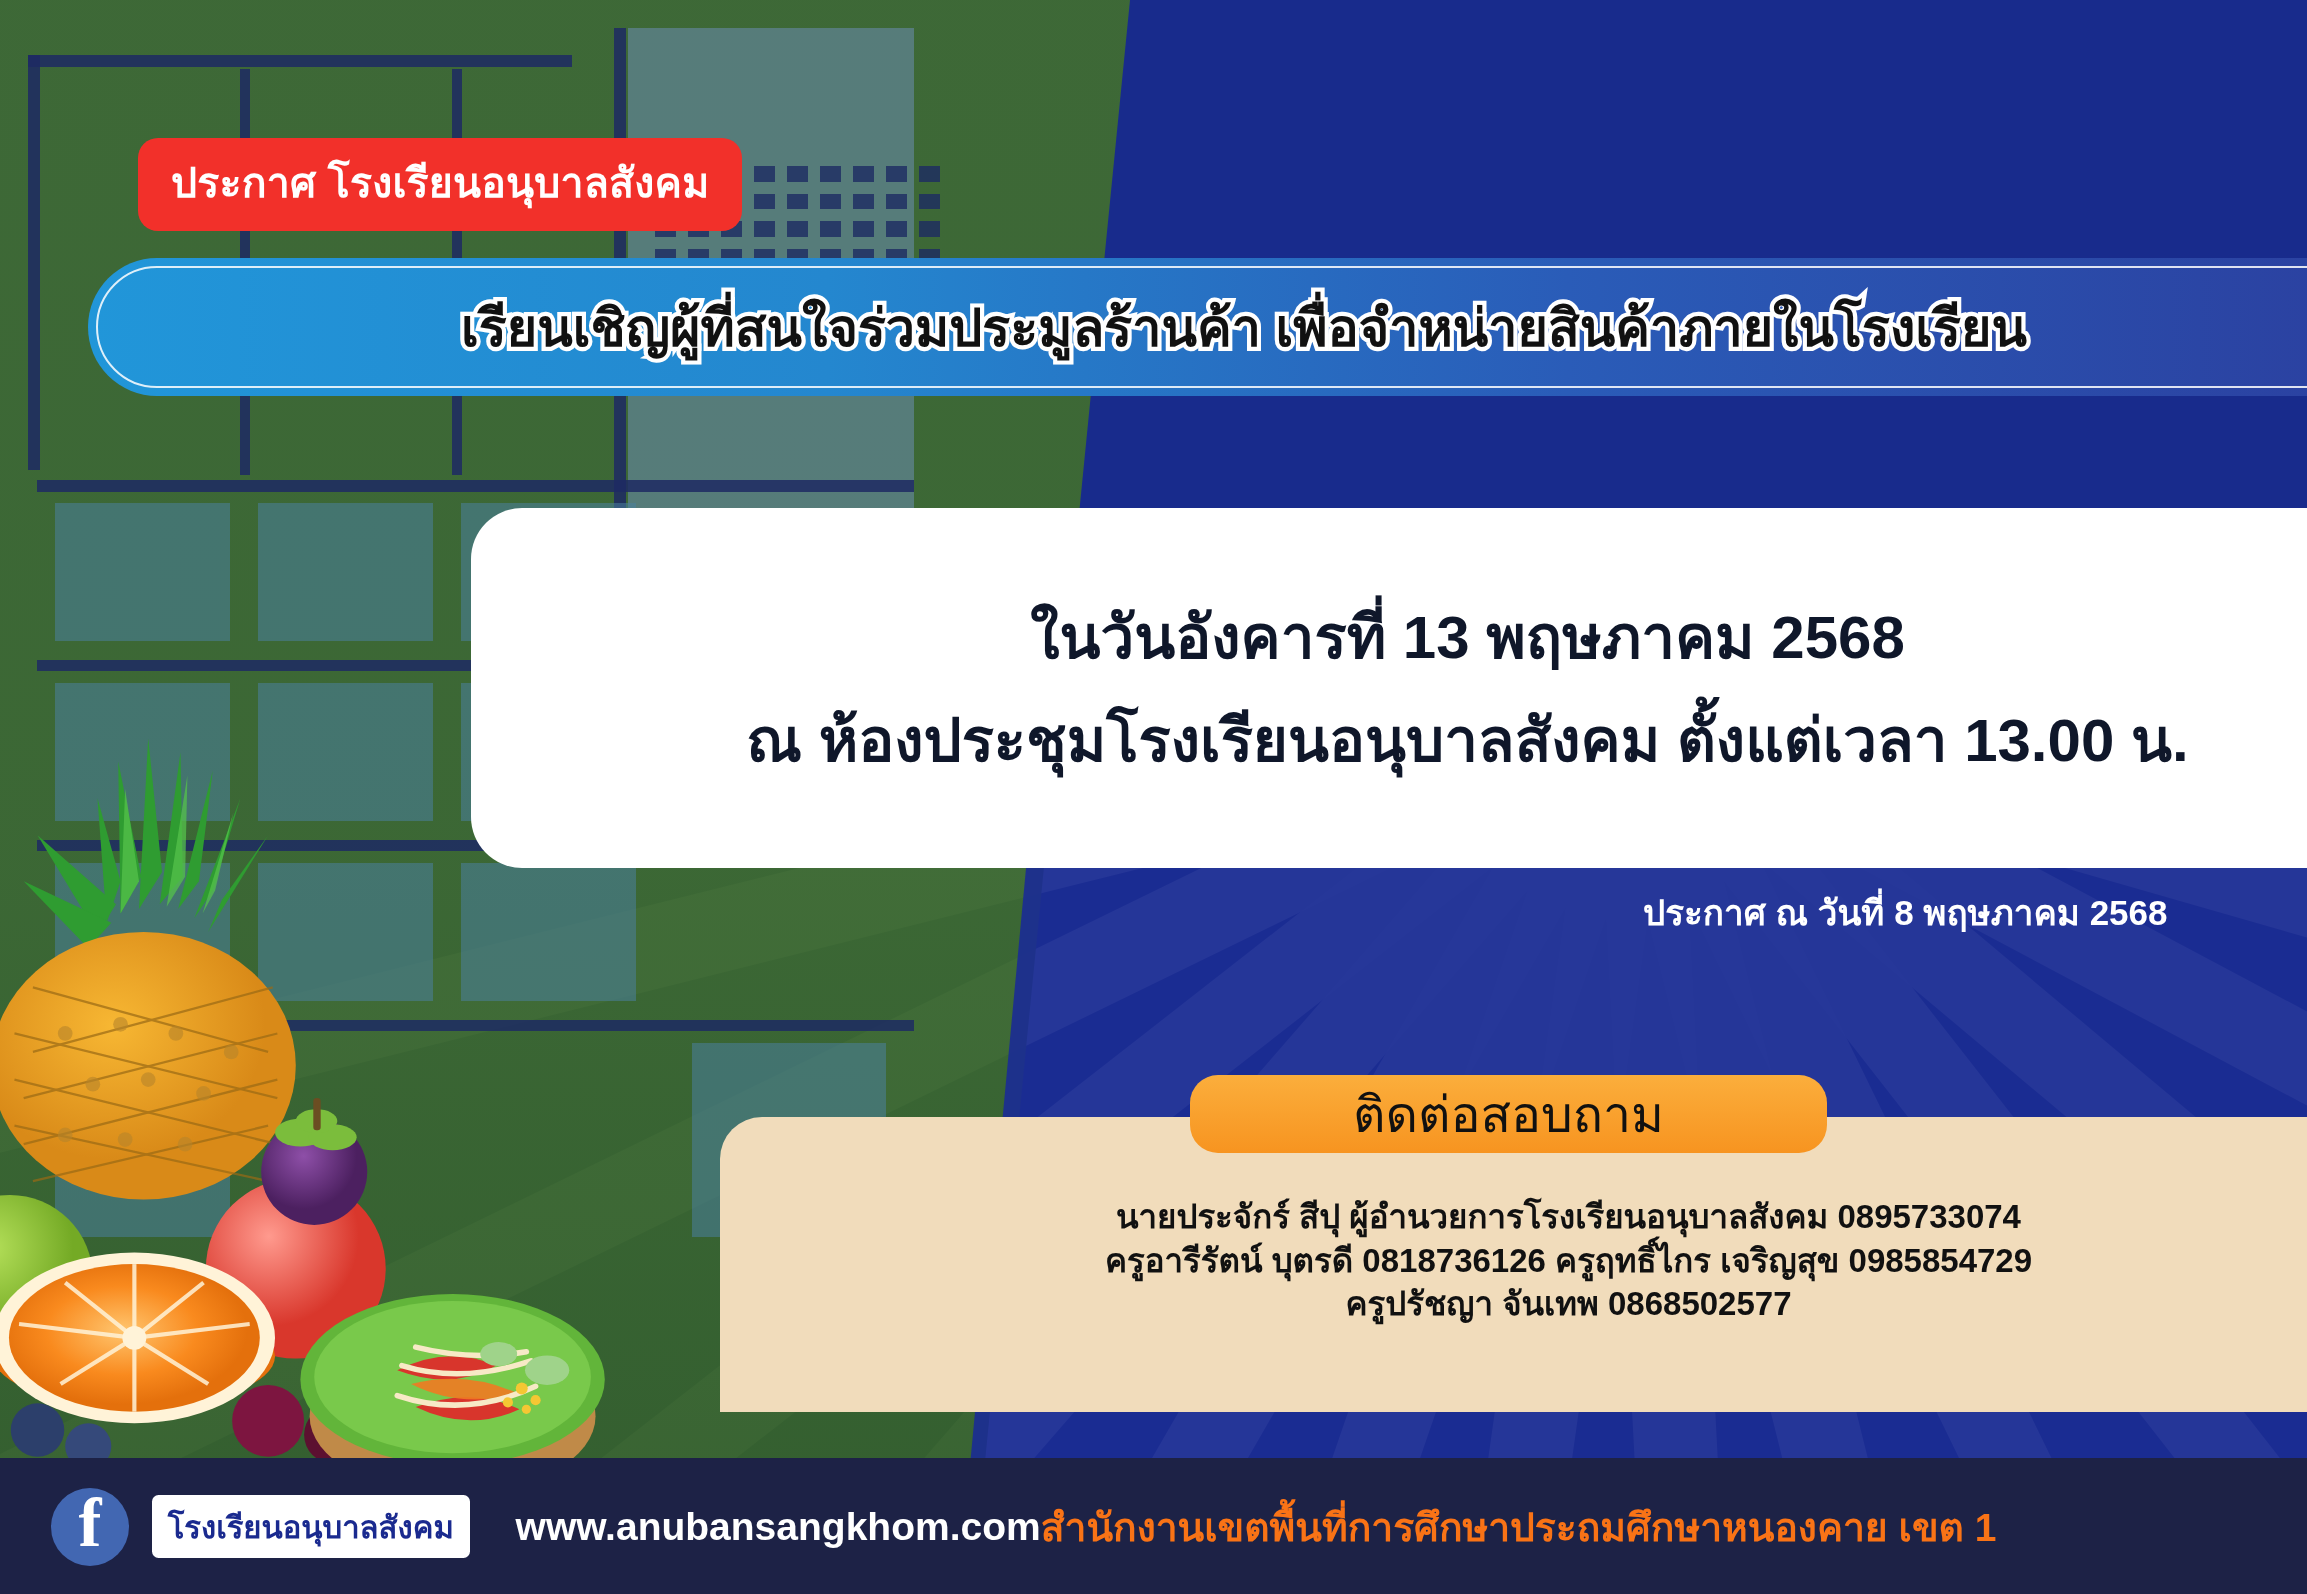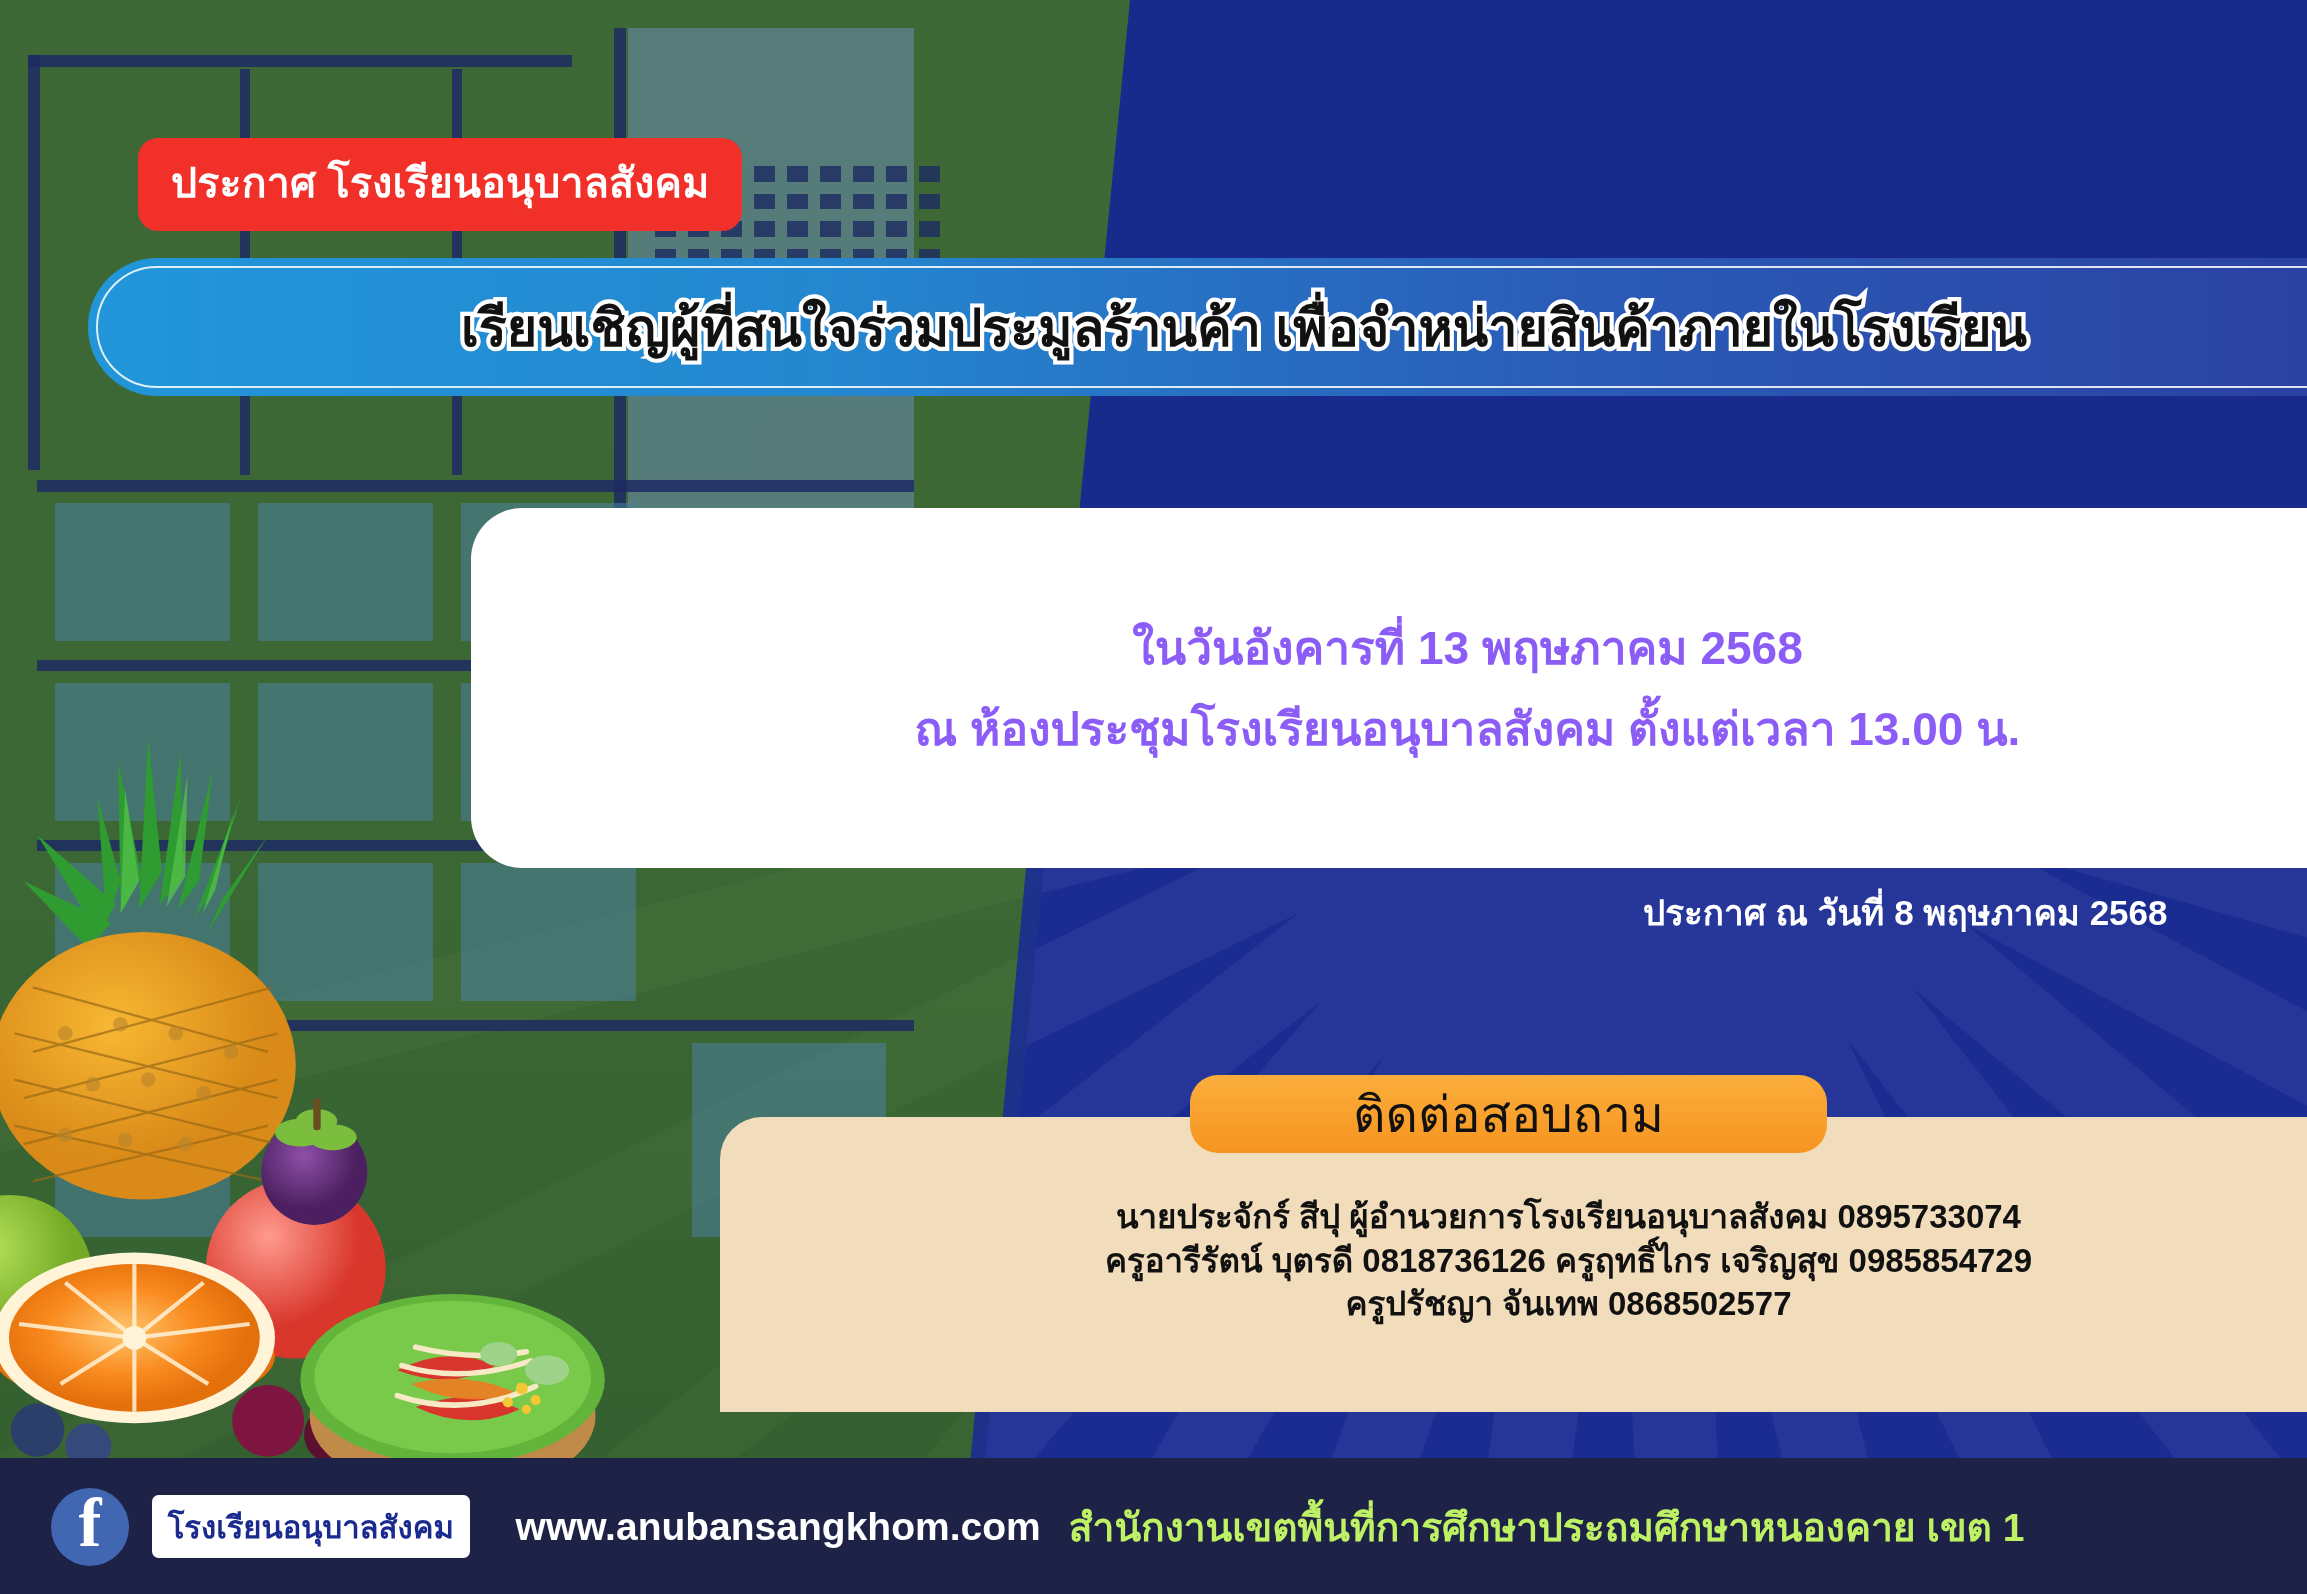--- a/index.html
+++ b/index.html
@@ -85,21 +85,21 @@
   
   .datecard{
     position:absolute;left:471px;top:508px;
     width:1993px;height:360px;
     background:#fff;border-radius:51px;
     z-index:26;
     display:flex;flex-direction:column;align-items:center;justify-content:center;
     gap:8.3px;
   }
   .datecard div{
-    color:#8b5cf6;font-size:46px;font-weight:700;white-space:nowrap;
+    color:#0f172a;font-size:60px;font-weight:700;white-space:nowrap;
   }
 
   .postdate{
     position:absolute;left:1643px;top:885px;z-index:27;
     color:#fff;font-size:35px;font-weight:700;white-space:nowrap;
   }
 
   
   .contactbox{
     position:absolute;left:720px;top:1117px;
@@ -137,21 +137,21 @@
     background:#4267b2;flex:0 0 auto;
     display:flex;align-items:center;justify-content:center;
   }
   .fb-icon b{color:#fff;font-size:69px;line-height:1;font-family:"Liberation Serif",serif;font-weight:700;position:relative;top:-2.8px;}
   .fb-pill{
     margin-left:23px;background:#fff;border-radius:6.5px;
     padding:6.5px 15.7px;flex:0 0 auto;
   }
   .fb-pill span{color:#1a2a8f;font-size:31px;font-weight:700;white-space:nowrap;}
   .f-web{margin-left:46px;color:#fff;font-size:39px;font-weight:700;white-space:nowrap;}
-  .f-office{margin-left:28px;color:#bef264;font-size:39px;font-weight:700;white-space:nowrap;}
+  .f-office{color:#f97316;font-size:39px;font-weight:700;white-space:nowrap;}
   
   .fruitsleft{position:absolute;left:-18.5px;top:683px;width:563px;height:784px;z-index:22;}
   
   .kids{position:absolute;left:2187px;top:932px;width:461px;height:531px;z-index:24;}
 
   svg.art{width:100%;height:100%;display:block;overflow:visible;}
 </style>
 </head>
 <body>
 

